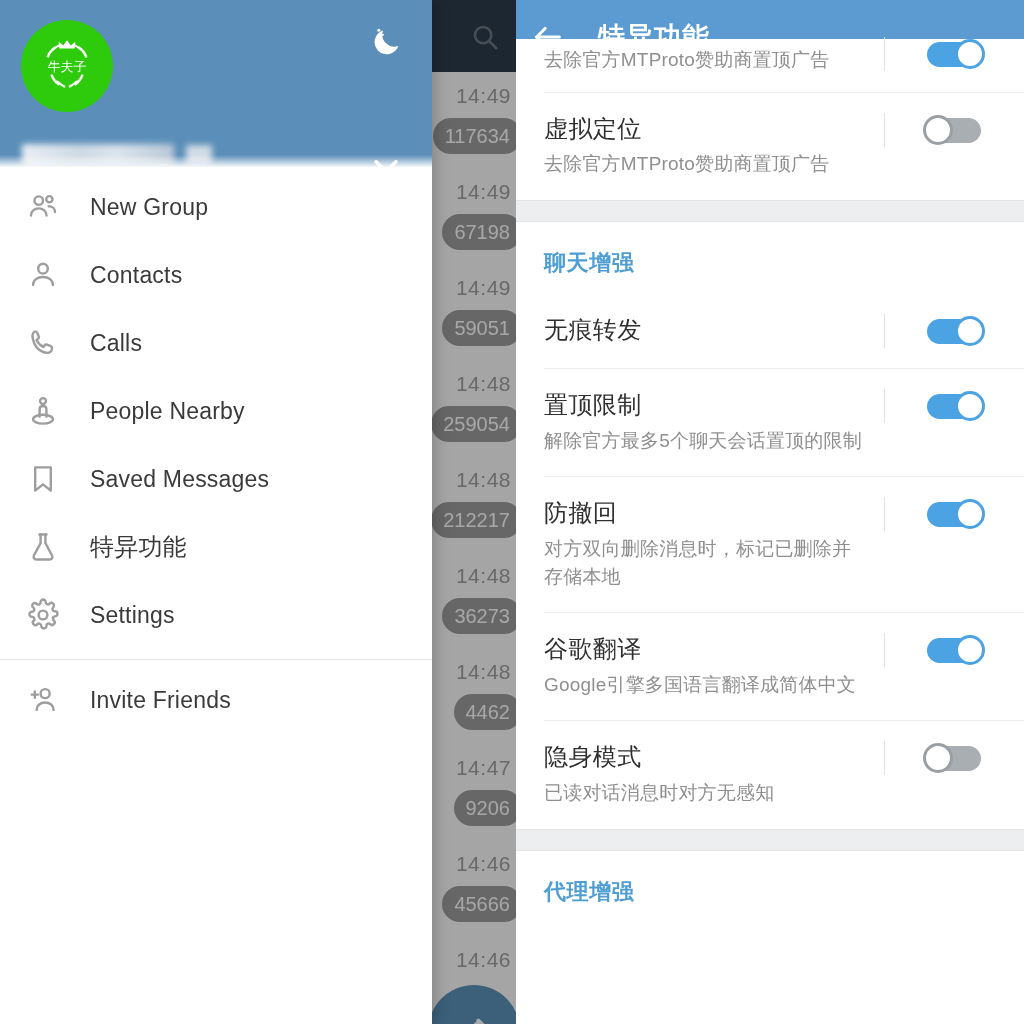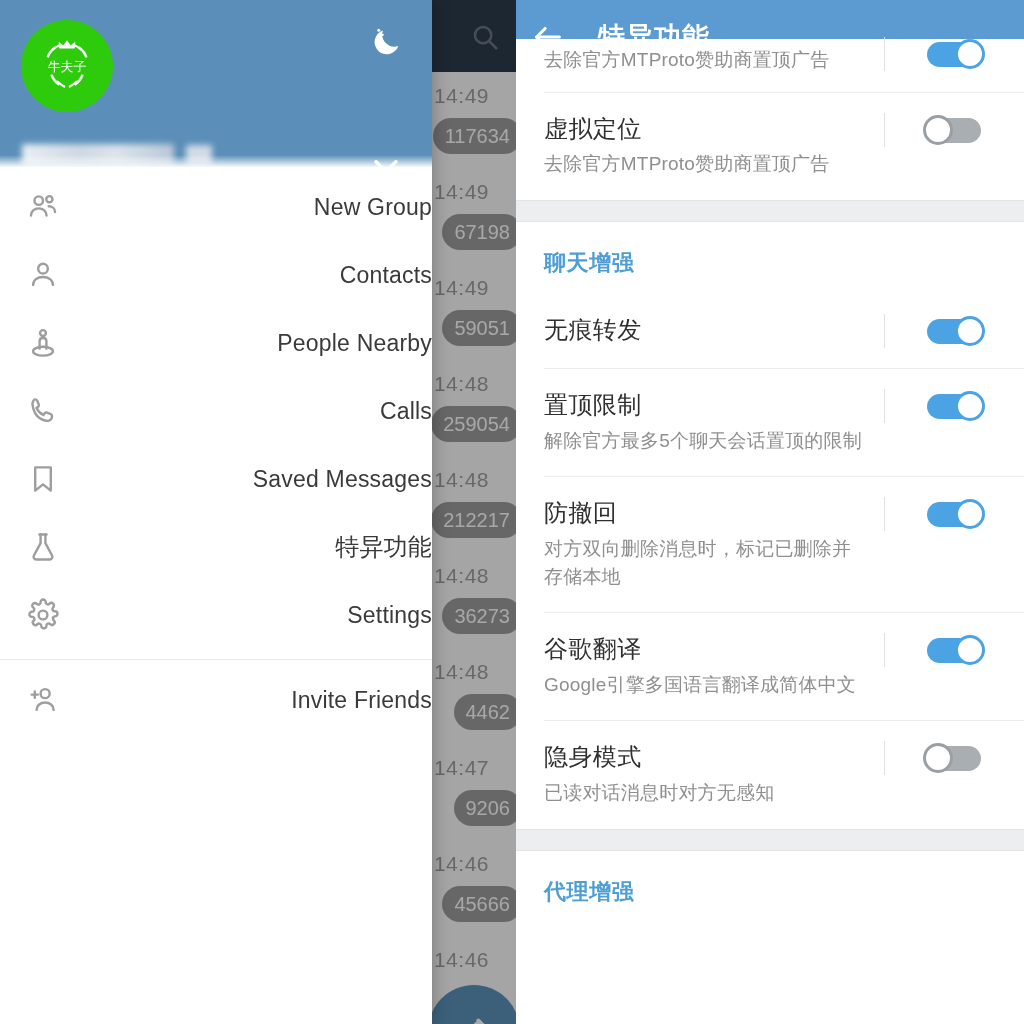--- a/index.html
+++ b/index.html
@@ -25,21 +25,21 @@
     display: flex; align-items: center; justify-content: center;
   }
   .chatlist-body {
     position: absolute; left: 0; top: 72px; width: 1024px; height: 952px;
     background: #fbfbfb;
   }
   .chat-row {
     position: relative; height: 96px; width: 1024px;
   }
   .chat-time {
-    position: absolute; right: 535px; top: 12px;
+    position: absolute; right: 513px; top: 12px;
     font-size: 21px; color: #8d8d8d; letter-spacing: .5px;
   }
   .chat-badge {
     position: absolute; right: 502px; top: 46px;
     min-width: 66px; height: 36px; border-radius: 18px;
     background: #8b8b8b; color: #fff; font-size: 20px;
     display: flex; align-items: center; justify-content: center;
     padding: 0 12px;
   }
   .fab {
@@ -113,21 +113,21 @@
     display: flex; align-items: center; justify-content: center;
   }
   .header-fade {
     position: absolute; left: 0; bottom: 0; width: 432px; height: 12px;
     background: linear-gradient(180deg, rgba(255,255,255,0) 0%, rgba(255,255,255,0.95) 100%);
   }
 
   .drawer-menu { padding-top: 6px; }
   .menu-item {
     display: flex; align-items: center;
-    height: 68px; padding-left: 26px; justify-content: space-between;
+    height: 68px; padding-left: 26px;
   }
   .menu-icon {
     width: 50px; min-width: 50px; display: flex;
     align-items: center; justify-content: flex-start;
   }
   .menu-label {
     font-size: 23px; color: #3a3a3a; letter-spacing: .2px;
     margin-left: 14px;
   }
   .menu-label.cjk { font-size: 24px; }
@@ -329,34 +329,34 @@
             <svg width="34" height="34" viewBox="0 0 24 24" fill="none" stroke="#9e9e9e" stroke-width="1.7" stroke-linecap="round" stroke-linejoin="round">
               <circle cx="12" cy="7.5" r="3.4"></circle>
               <path d="M5 19c0-3.4 3-5.6 7-5.6s7 2.2 7 5.6"></path>
             </svg>
           </span>
           <span class="menu-label">Contacts</span>
         </div>
         <div class="menu-item">
           <span class="menu-icon">
             <svg width="34" height="34" viewBox="0 0 24 24" fill="none" stroke="#9e9e9e" stroke-width="1.7" stroke-linecap="round" stroke-linejoin="round">
+              <path d="M6.5 3.8c.8 0 1.3.5 1.6 1.3l.9 2.3c.2.6.1 1.2-.4 1.6l-1.2.9c1 2.2 2.7 3.9 4.9 4.9l.9-1.2c.4-.5 1-.6 1.6-.4l2.3.9c.8.3 1.3.8 1.3 1.6 0 2.2-1.9 3.5-3.8 3.2C9 18.2 5.8 15 4.6 7.6 4.3 5.7 5.6 3.8 6.5 3.8z"></path>
+            </svg>
+          </span>
+          <span class="menu-label">Calls</span>
+        </div>
+        <div class="menu-item">
+          <span class="menu-icon">
+            <svg width="34" height="34" viewBox="0 0 24 24" fill="none" stroke="#9e9e9e" stroke-width="1.7" stroke-linecap="round" stroke-linejoin="round">
               <circle cx="12" cy="5" r="2.1"></circle>
               <path d="M9.6 16v-5.3c0-1.2 1-2.2 2.4-2.2s2.4 1 2.4 2.2V16"></path>
               <ellipse cx="12" cy="17.8" rx="7" ry="3.1"></ellipse>
             </svg>
           </span>
           <span class="menu-label">People Nearby</span>
-        </div>
-        <div class="menu-item">
-          <span class="menu-icon">
-            <svg width="34" height="34" viewBox="0 0 24 24" fill="none" stroke="#9e9e9e" stroke-width="1.7" stroke-linecap="round" stroke-linejoin="round">
-              <path d="M6.5 3.8c.8 0 1.3.5 1.6 1.3l.9 2.3c.2.6.1 1.2-.4 1.6l-1.2.9c1 2.2 2.7 3.9 4.9 4.9l.9-1.2c.4-.5 1-.6 1.6-.4l2.3.9c.8.3 1.3.8 1.3 1.6 0 2.2-1.9 3.5-3.8 3.2C9 18.2 5.8 15 4.6 7.6 4.3 5.7 5.6 3.8 6.5 3.8z"></path>
-            </svg>
-          </span>
-          <span class="menu-label">Calls</span>
         </div>
         <div class="menu-item">
           <span class="menu-icon">
             <svg width="34" height="34" viewBox="0 0 24 24" fill="none" stroke="#9e9e9e" stroke-width="1.7" stroke-linecap="round" stroke-linejoin="round">
               <path d="M6.5 3.8h11v16.4L12 15.8l-5.5 4.4z"></path>
             </svg>
           </span>
           <span class="menu-label">Saved Messages</span>
         </div>
         <div class="menu-item">

